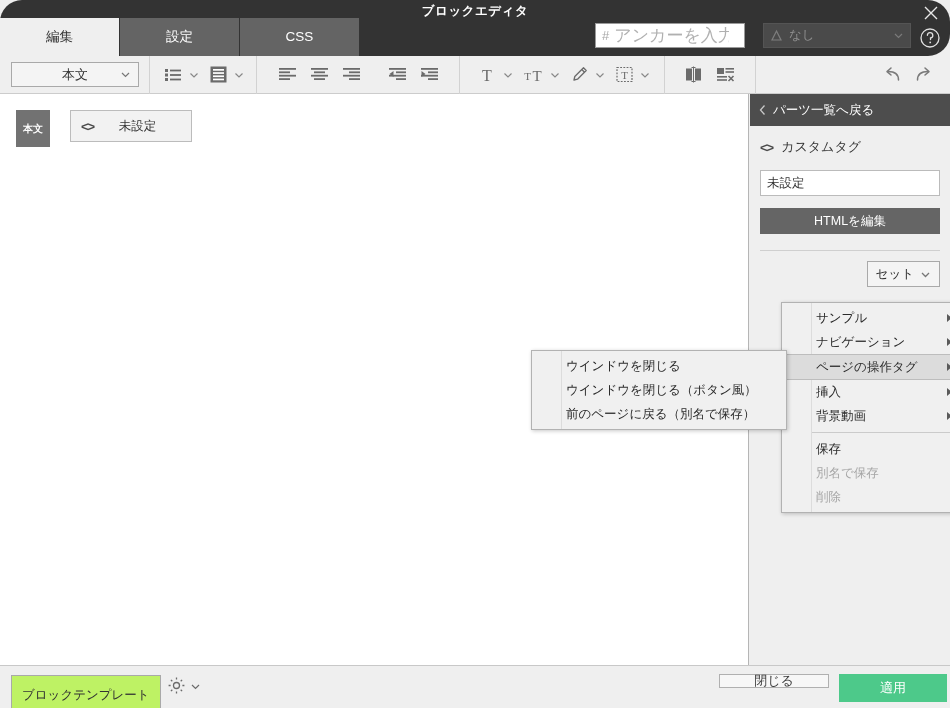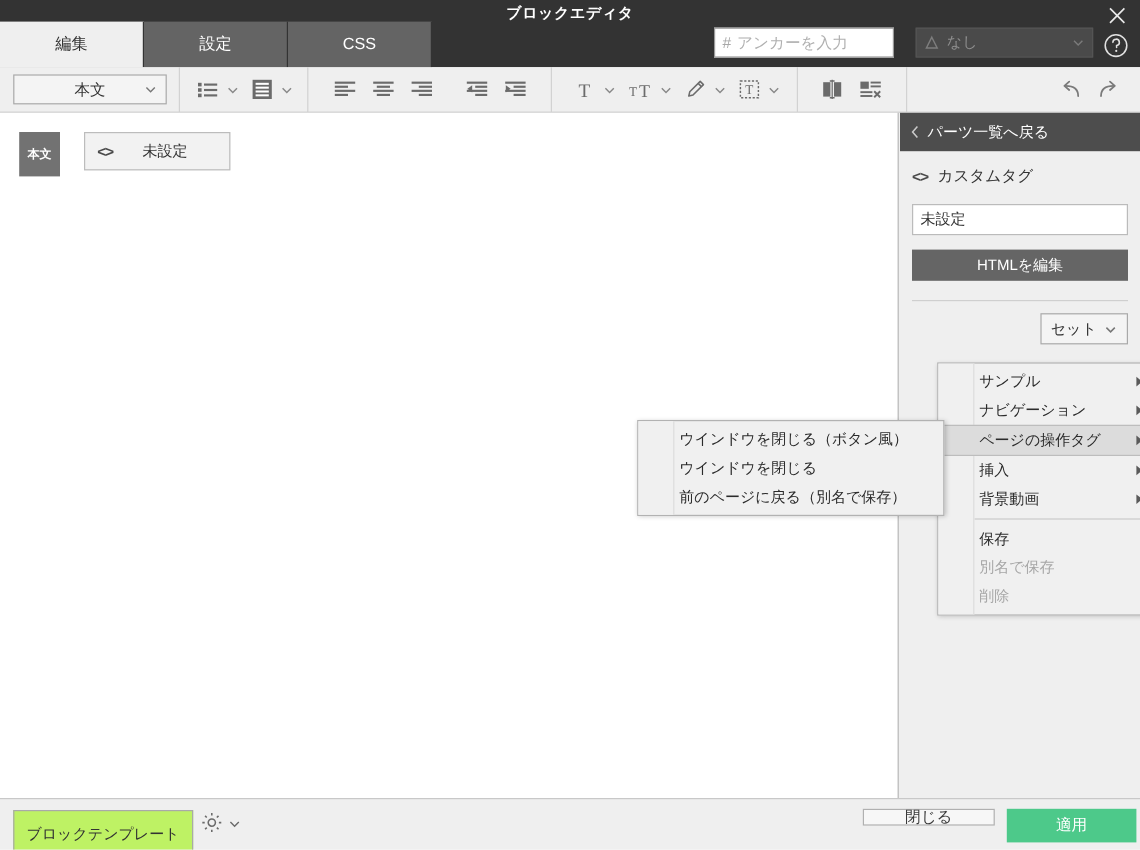--- a/index.html
+++ b/index.html
@@ -8,20 +8,21 @@
     font-family:"Liberation Sans","DejaVu Sans",sans-serif;
     font-size:13px;color:#333;background:#efefef;
     -webkit-font-smoothing:antialiased;
   }
   .app{position:relative;width:950px;height:708px;}
 
   
   .titlebar{
     position:absolute;left:0;top:0;width:950px;height:56px;
     background:#333333;
+    border-radius:22px;
   }
   .title-text{
     position:absolute;left:0;top:3px;width:950px;text-align:center;
     color:#ffffff;font-size:12.5px;font-weight:bold;letter-spacing:.5px;
   }
   .close-x{
     position:absolute;right:8px;top:2px;width:22px;height:22px;
     color:#e8e8e8;cursor:pointer;
   }
   .close-x svg{display:block;}
@@ -42,21 +43,21 @@
 
   
   .anchor-field{
     position:absolute;left:595px;top:23px;width:150px;height:25px;
     background:#ffffff;border:1px solid #9a9a9a;box-sizing:border-box;
     display:flex;align-items:center;padding:0 6px;
   }
   .anchor-hash{color:#a8a8a8;font-size:13px;margin-right:5px;}
   .anchor-input{
     border:none;outline:none;background:transparent;width:115px;
-    font-family:inherit;font-size:13px;color:#4c1d95;padding:0;
+    font-family:inherit;font-size:17px;color:#4c1d95;padding:0;
   }
   .anchor-input::placeholder{color:#b0b0b0;}
   .anchor-select{
     position:absolute;left:763px;top:23px;width:148px;height:25px;
     background:#4a4a4a;border:1px solid #545454;box-sizing:border-box;
     display:flex;align-items:center;padding:0 6px;color:#8f8f8f;font-size:12.5px;
   }
   .anchor-select .sel-ico{margin-right:6px;opacity:.75;display:flex;}
   .anchor-select .sel-chev{margin-left:auto;opacity:.7;display:flex;}
 
@@ -488,24 +489,24 @@
       <span>別名で保存</span>
     </div>
     <div class="menu-item disabled">
       <span>削除</span>
     </div>
   </div>
 
   <div class="menu menu-sub">
     <div class="menu-gutter"></div>
     <div class="menu-item">
+      <span>ウインドウを閉じる</span>
+    </div>
+    <div class="menu-item">
       <span>ウインドウを閉じる（ボタン風）</span>
-    </div>
-    <div class="menu-item">
-      <span>ウインドウを閉じる</span>
     </div>
     <div class="menu-item">
       <span>前のページに戻る（別名で保存）</span>
     </div>
   </div>
 
   <div class="footer">
     <div class="tpl-btn">ブロックテンプレート</div>
     <div class="gear-wrap">
       <span>

